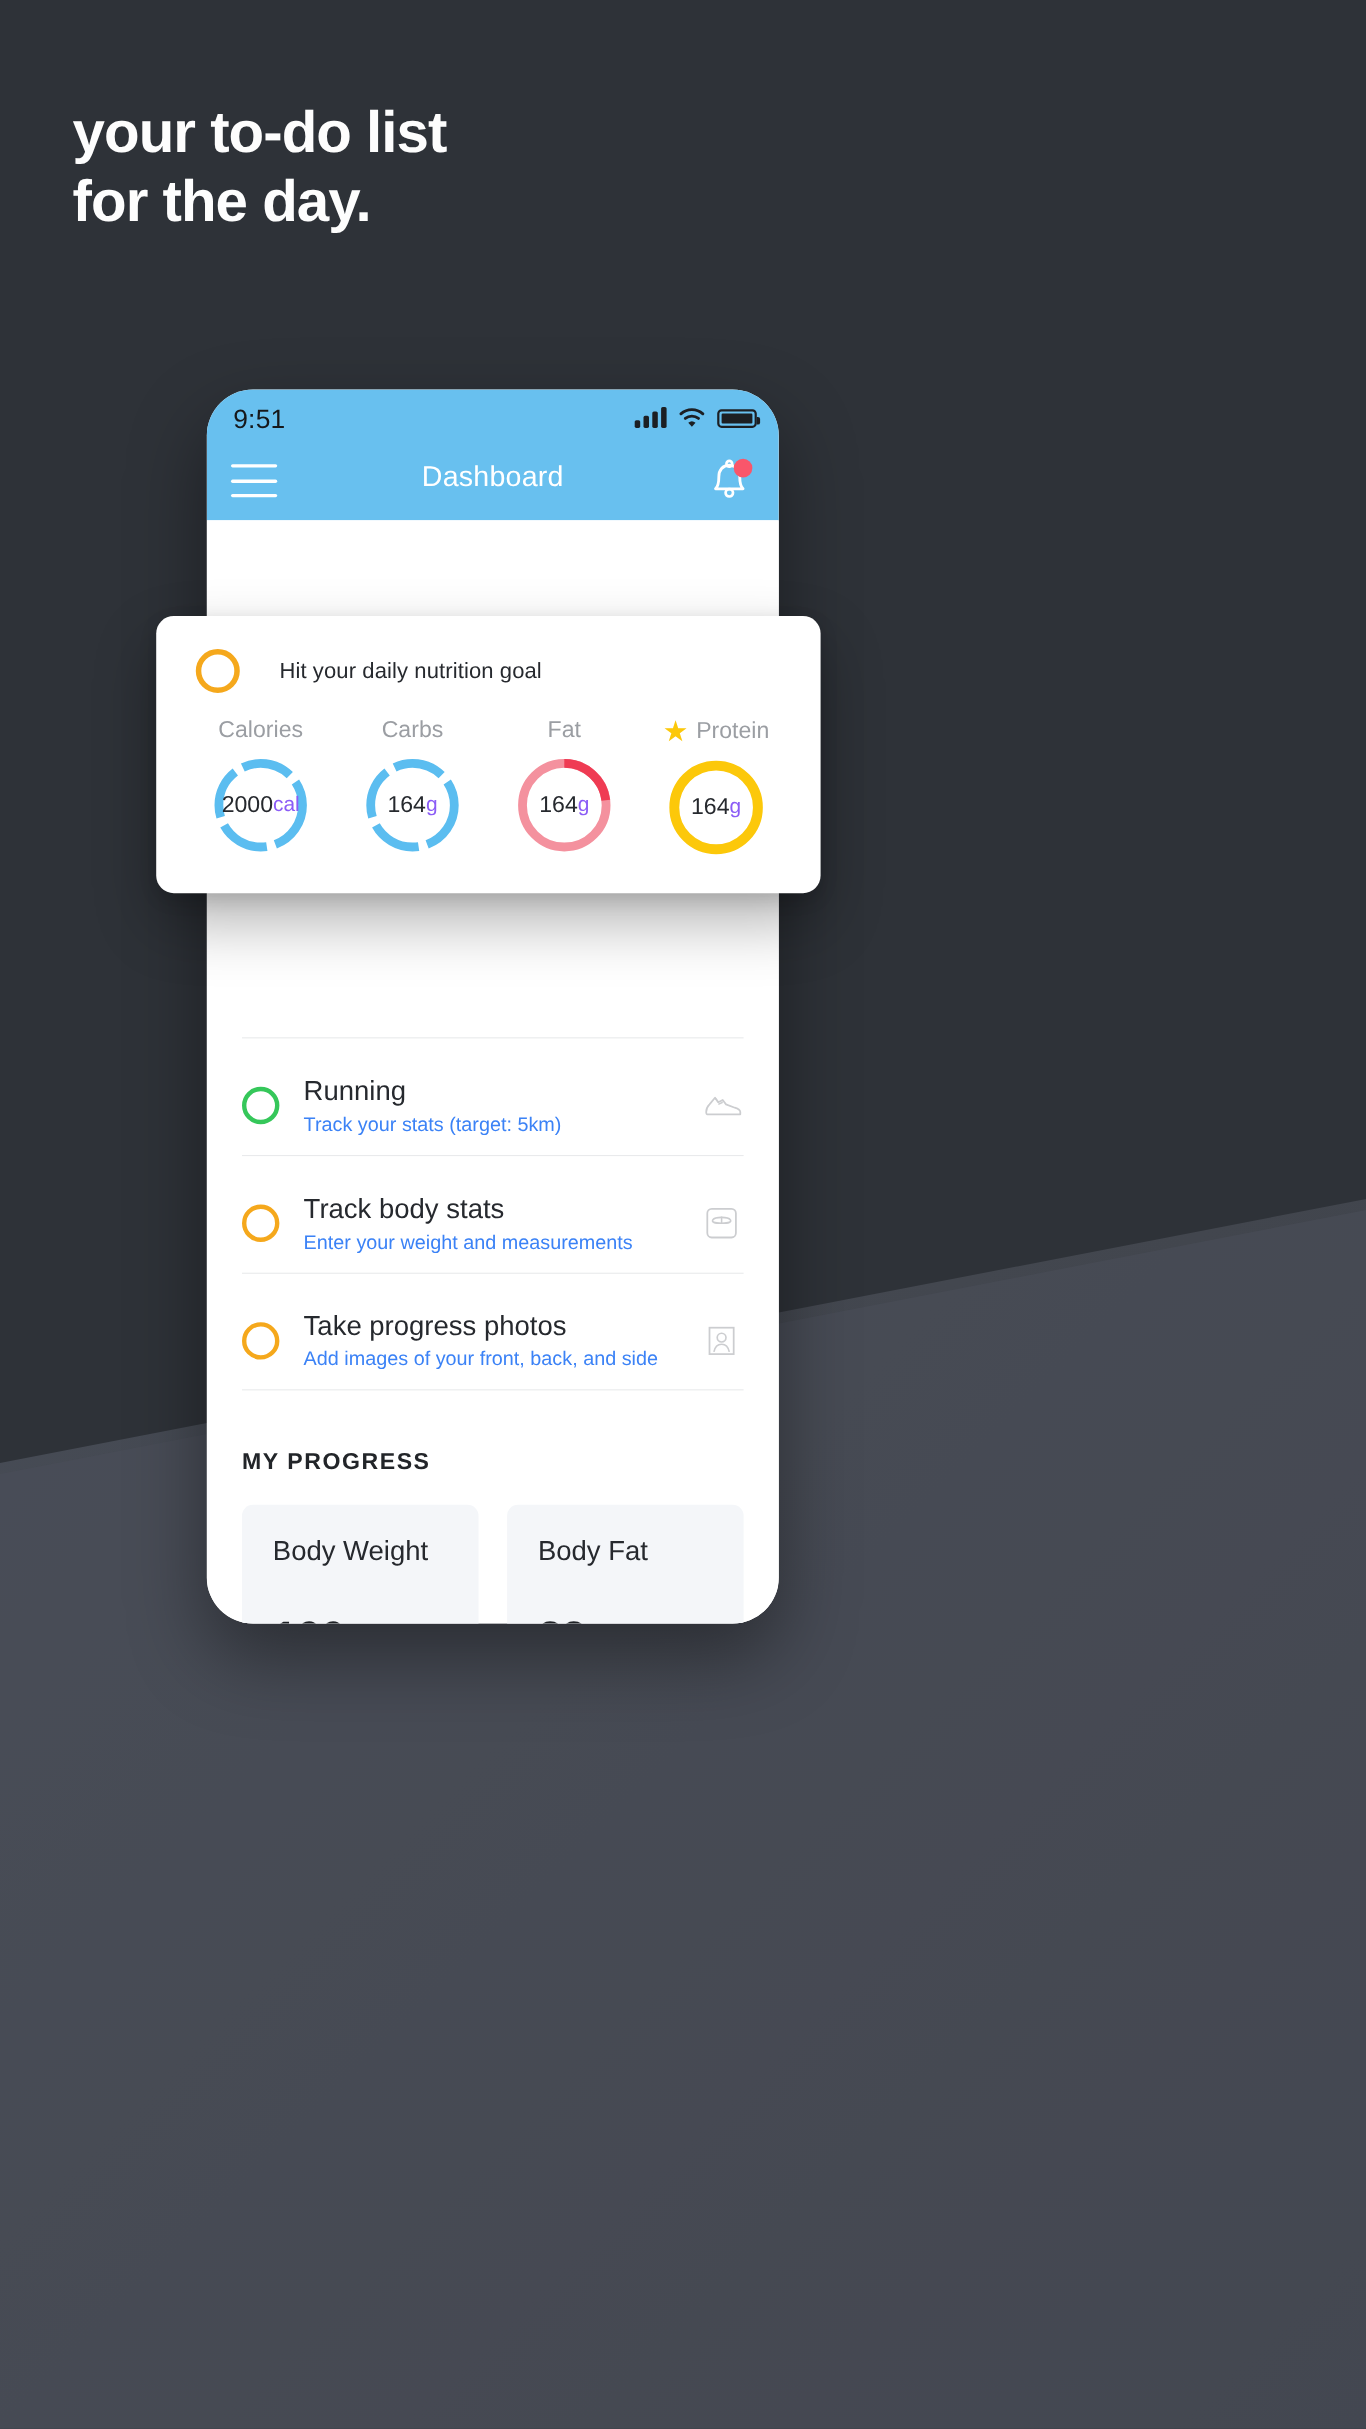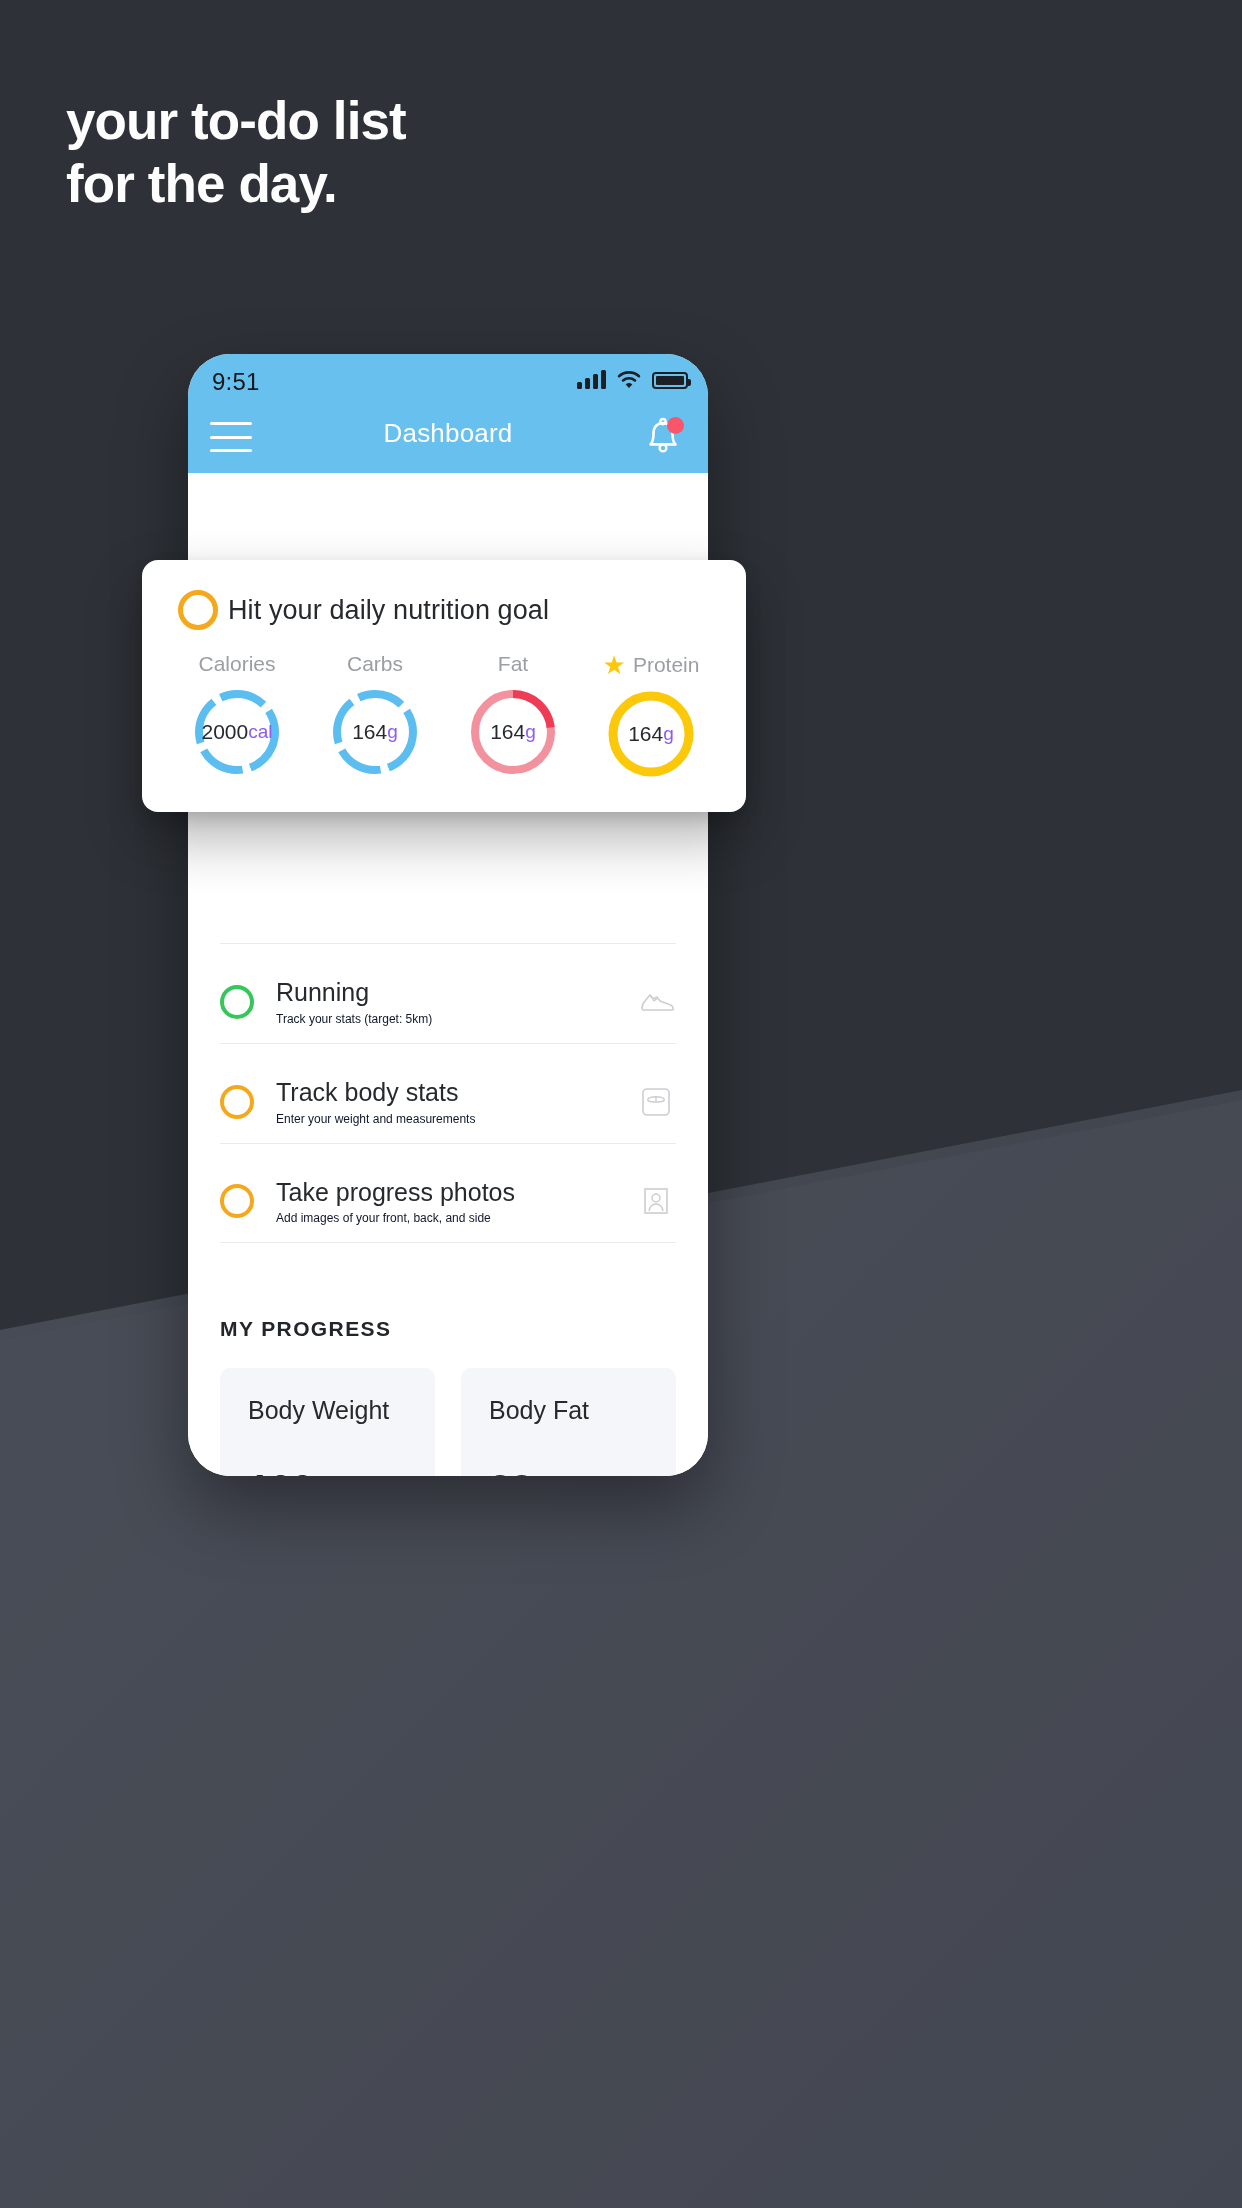--- a/index.html
+++ b/index.html
@@ -106,21 +106,21 @@
     border-bottom:1px solid #e9eaec; position:relative;
   }
   .todo-row:first-child{ border-top:1px solid #e9eaec; }
   .ring{
     width:34px; height:34px; border-radius:50%; border:4px solid #f5a81c;
     flex:0 0 auto; margin-right:22px;
   }
   .ring.green{ border-color:#35c75a; }
   .todo-txt{ flex:1; }
   .todo-title{ font-size:25px; color:#26292e; line-height:1.15; }
-  .todo-sub{ font-size:12px; color:#0f172a; margin-top:5px; }
+  .todo-sub{ font-size:18px; color:#3b82f6; margin-top:5px; }
   .todo-ico{ width:40px; height:40px; flex:0 0 auto; opacity:.5; }
 
   
   #progress-title{ position:absolute; left:32px; top:844px; }
   .cards{
     position:absolute; left:32px; right:32px; top:895px;
     display:flex; gap:26px;
   }
   .pcard{
     flex:1; height:206px; background:#f4f6f9; border-radius:10px;
@@ -133,21 +133,21 @@
   
   #nutri-card{
     position:absolute; left:142px; top:560px; width:604px; height:252px;
     background:#ffffff; border-radius:16px;
     box-shadow:0 26px 56px rgba(0,0,0,.30), 0 6px 16px rgba(0,0,0,.12);
   }
   .nutri-head{ display:flex; align-items:center; padding:30px 0 0 36px; }
   .nutri-ring{
     width:40px; height:40px; border-radius:50%; border:5px solid #f5a81c; flex:0 0 auto;
   }
-  .nutri-title{ font-size:27px; color:#26292e; margin-left:10px; letter-spacing:.1px; }
+  .nutri-title{ font-size:20px; color:#26292e; margin-left:36px; letter-spacing:.1px; }
   .macros{ display:flex; padding:22px 26px 0; }
   .macro{ flex:1; display:flex; flex-direction:column; align-items:center; }
   .macro-lbl{ font-size:21px; color:#9b9ea3; display:flex; align-items:center; gap:7px; }
   .star{ color:#fcc80a; font-size:26px; line-height:1; }
   .donut{ margin-top:10px; width:92px; height:92px; position:relative; }
   .donut-txt{
     position:absolute; inset:0; display:flex; 
     align-items:center; justify-content:center; line-height:1.06;
   }
   .donut-v{ font-size:21px; color:#26292e; font-weight:500; }

